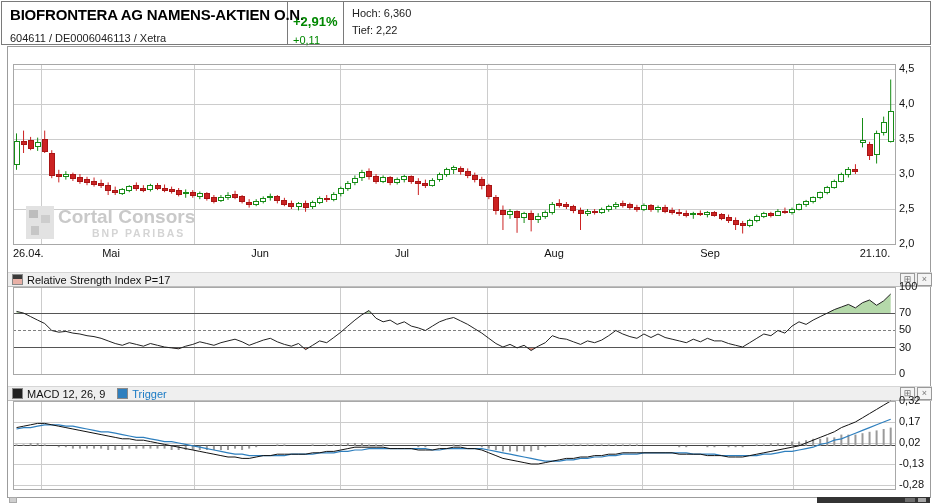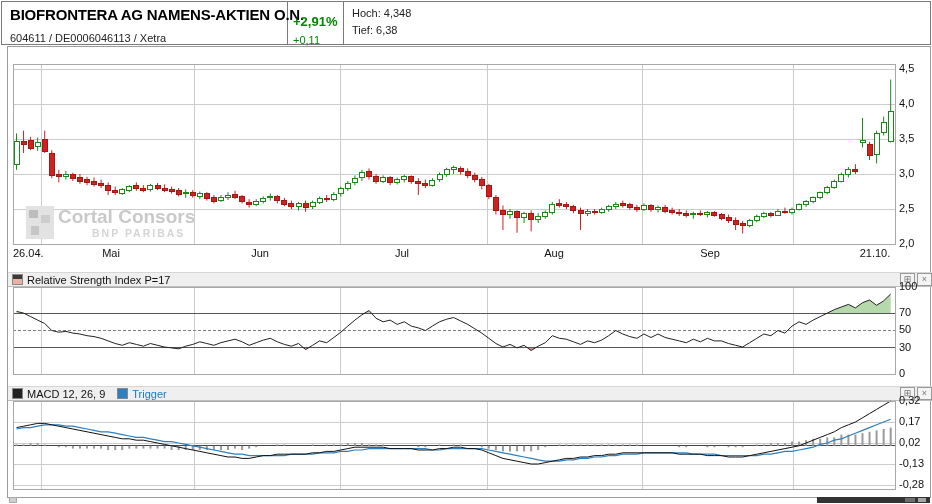--- a/index.html
+++ b/index.html
@@ -55,22 +55,22 @@
   <div id="quote-header">
     <div class="hd-sec" id="hd-title-sec">
       <div class="hd-main">BIOFRONTERA AG NAMENS-AKTIEN O.N.</div>
       <div class="hd-sub">604611 / DE0006046113 / Xetra</div>
     </div>
     <div class="hd-sec" id="hd-change-sec">
       <div class="green" id="hd-change-pct">+2,91%</div>
       <div class="green" id="hd-change-abs">+0,11</div>
     </div>
     <div class="hd-sec" id="hd-range-sec">
-      <div class="hd-range-line">Hoch: 4,348</div>
-      <div class="hd-range-line">Tief: 6,38</div>
+      <div class="hd-range-line">Hoch: 6,360</div>
+      <div class="hd-range-line">Tief: 2,22</div>
     </div>
   </div>
 
   <div id="chart-region">
 
     <svg id="main-svg" width="922" height="224">
         <rect x="5" y="17" width="882" height="180" fill="#fff"></rect>
         <line x1="5" y1="22" x2="887" y2="22" stroke="#cccccc" shape-rendering="crispEdges"></line>
         <line x1="5" y1="57" x2="887" y2="57" stroke="#cccccc" shape-rendering="crispEdges"></line>
         <line x1="5" y1="92" x2="887" y2="92" stroke="#cccccc" shape-rendering="crispEdges"></line>

